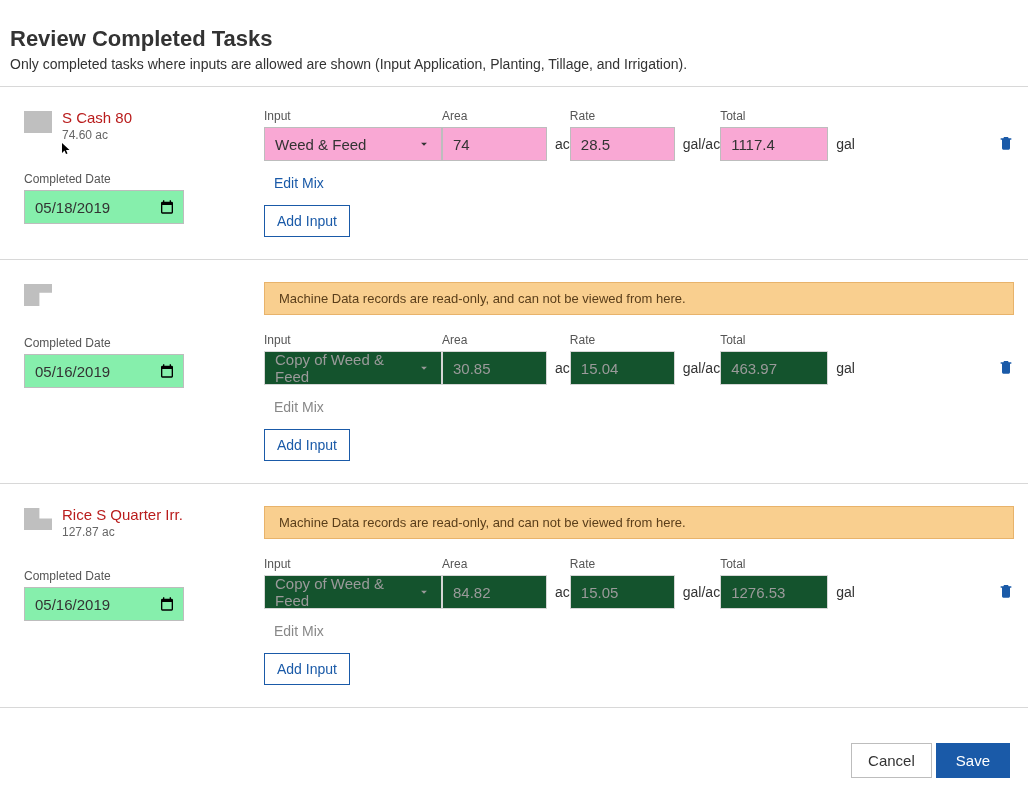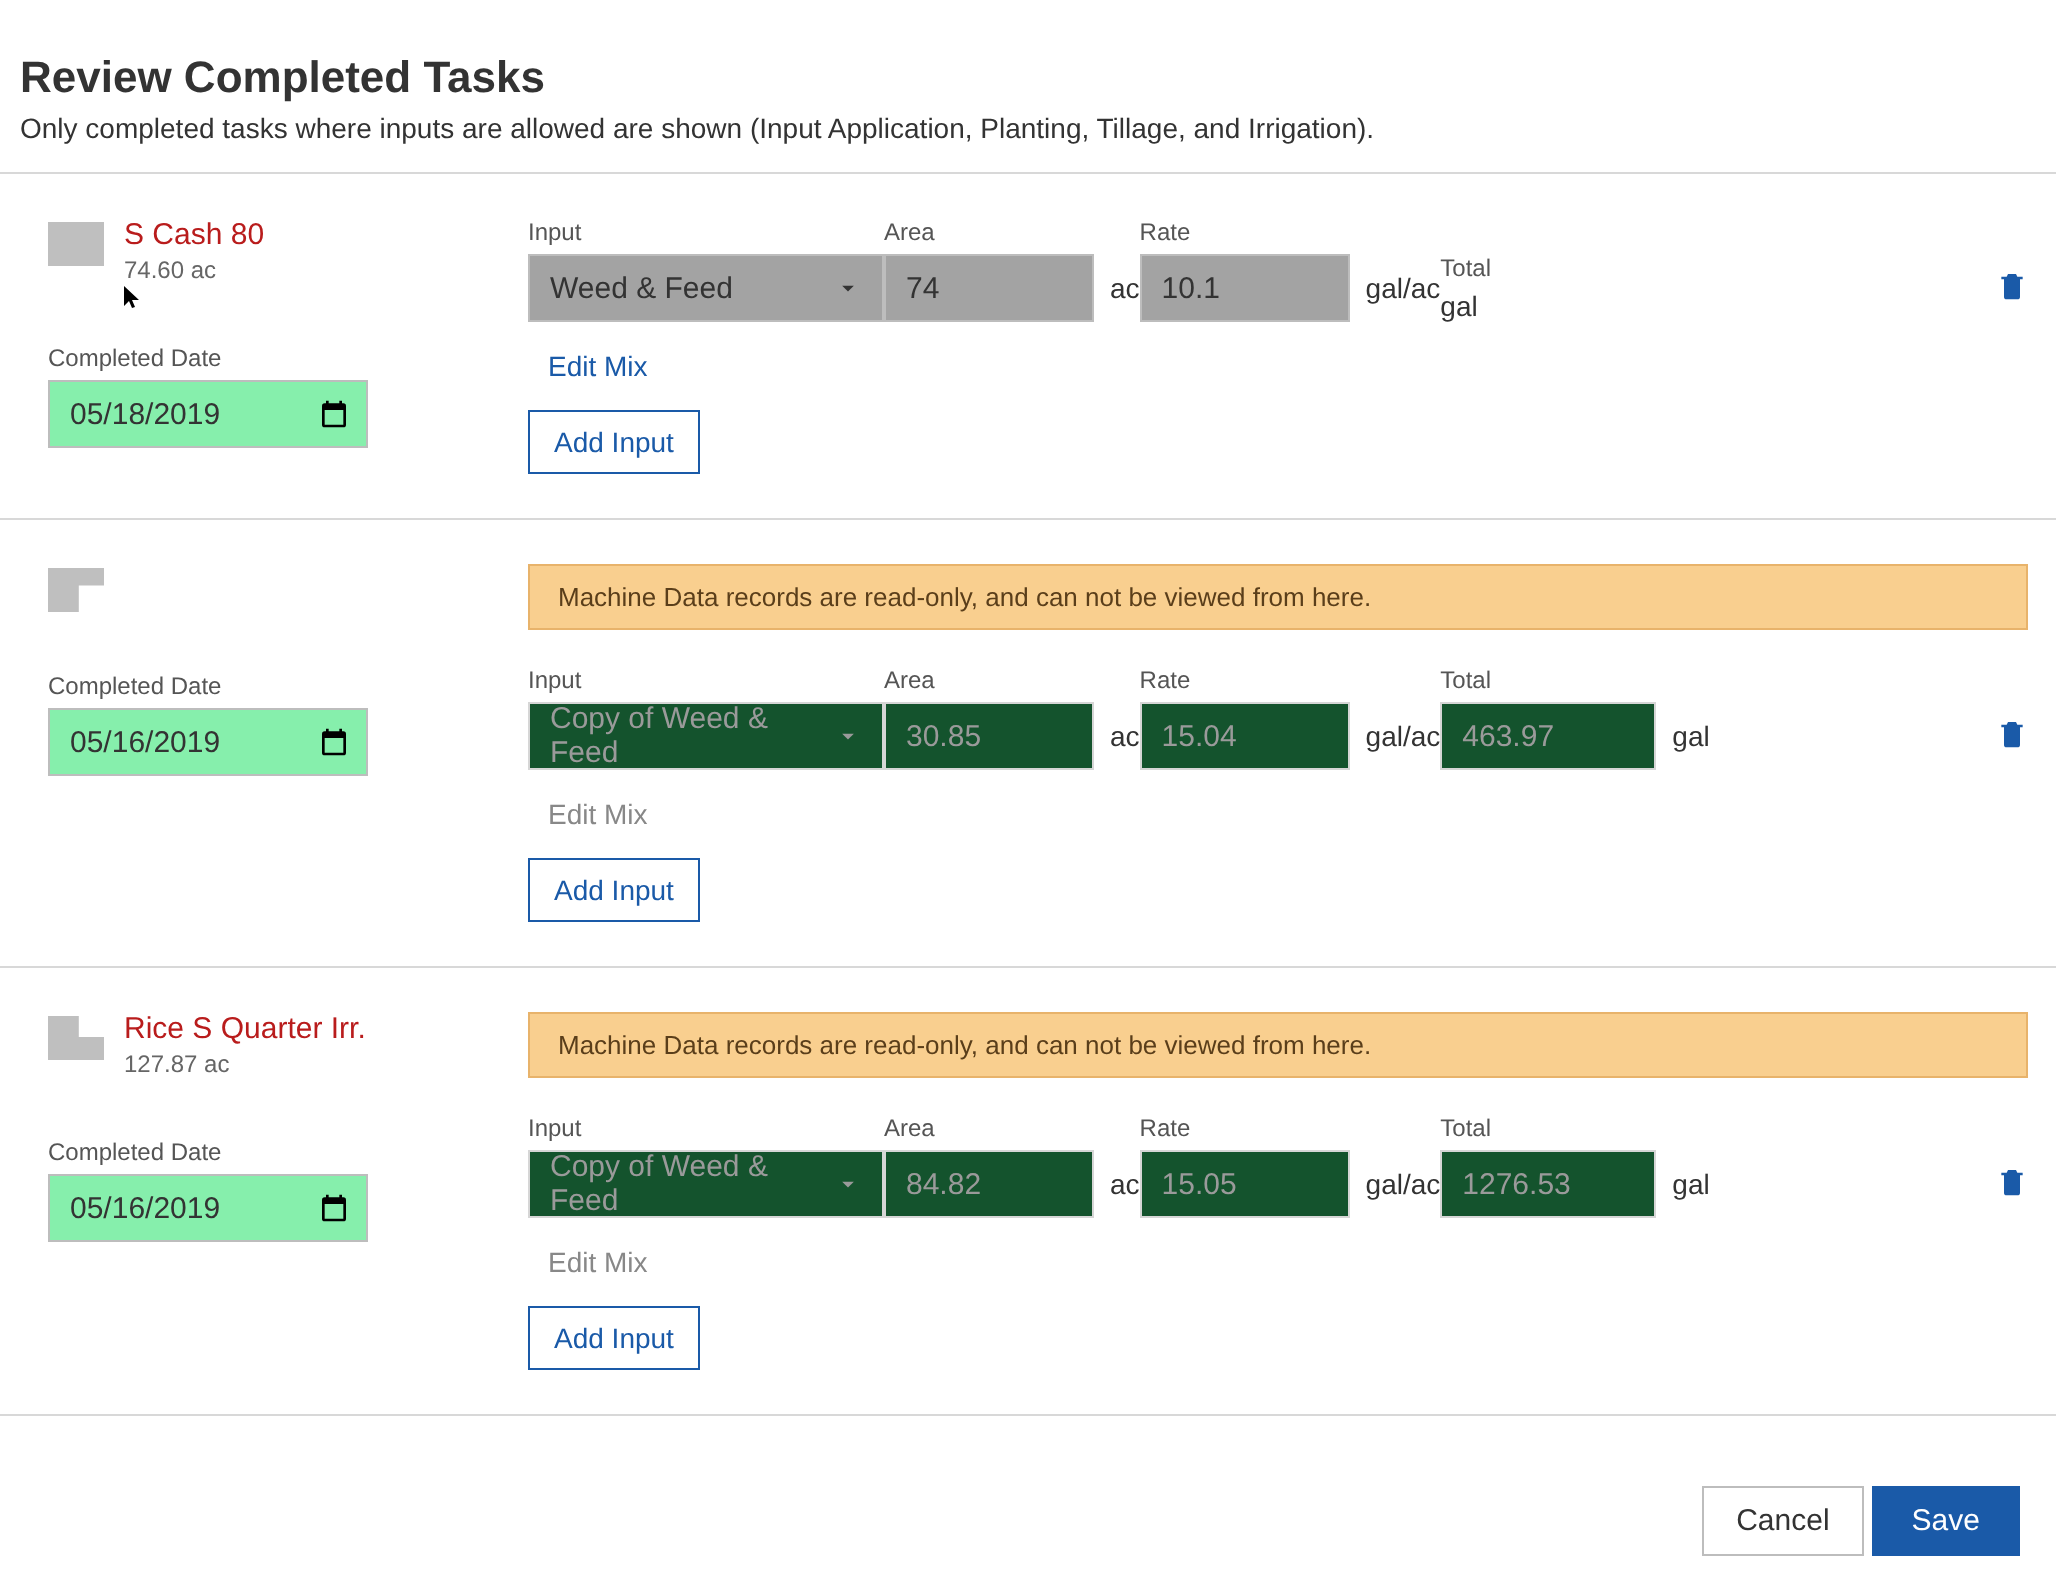--- a/index.html
+++ b/index.html
@@ -112,21 +112,21 @@
     margin-bottom: 4px;
   }
   .unit-wrap {
     display:flex;
     align-items:center;
     gap:8px;
   }
   .select-box, .text-input {
     height: 34px;
     border: 1px solid #bdbdbd;
-    background: #a3a3a3;
+    background: #f9a8d4;
     padding: 0 10px;
     font-size: 15px;
     color: #333;
     display:flex;
     align-items:center;
     justify-content:space-between;
   }
   .select-box { width: 178px; }
   .text-input { width: 105px; }
   .total-input { width: 108px; }
@@ -245,28 +245,31 @@
             <div class="text-input">
                 <span>74</span>
               </div>
             <span class="unit-text">ac</span>
           </div>
         </div>
         <div class="col">
           <div class="col-label">Rate</div>
           <div class="unit-wrap">
             <div class="text-input">
-                <span>10.1</span>
+                <span>28.5</span>
               </div>
             <span class="unit-text">gal/ac</span>
           </div>
         </div>
         <div class="col">
           <div class="col-label">Total</div>
           <div class="unit-wrap">
+            <div class="text-input total-input">
+                <span>1117.4</span>
+              </div>
             <span class="unit-text">gal</span>
           </div>
         </div>
         <div class="delete-icon">
           <svg viewBox="0 0 24 24">
               <path d="M6 7h12v13a2 2 0 0 1-2 2H8a2 2 0 0 1-2-2V7zm3-4h6l1 2h4v2H4V5h4l1-2z"></path>
             </svg>
         </div>
       </div>
       <div class="edit-mix">Edit Mix</div>

